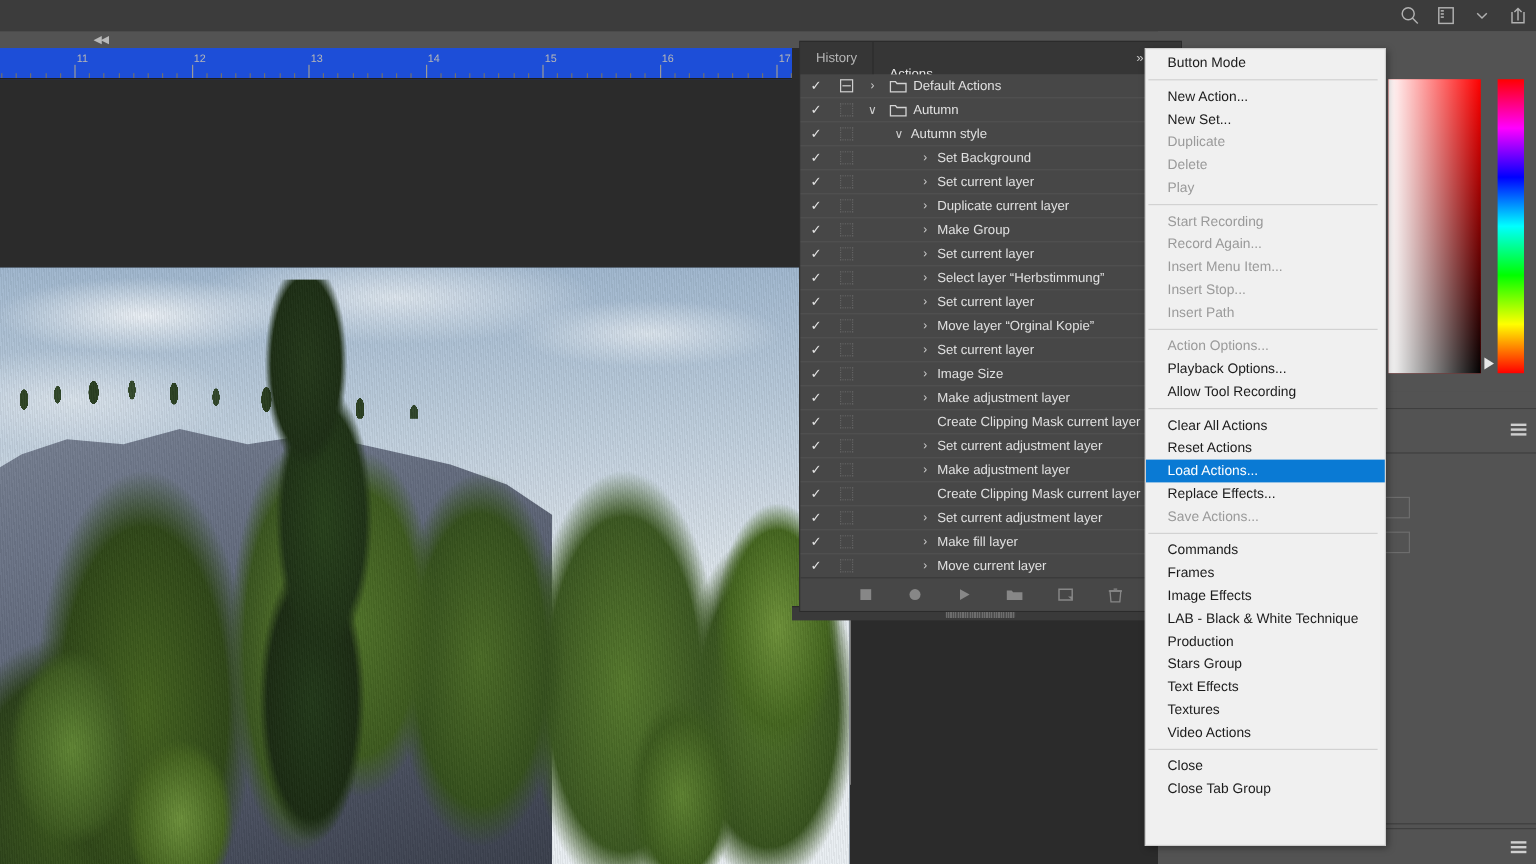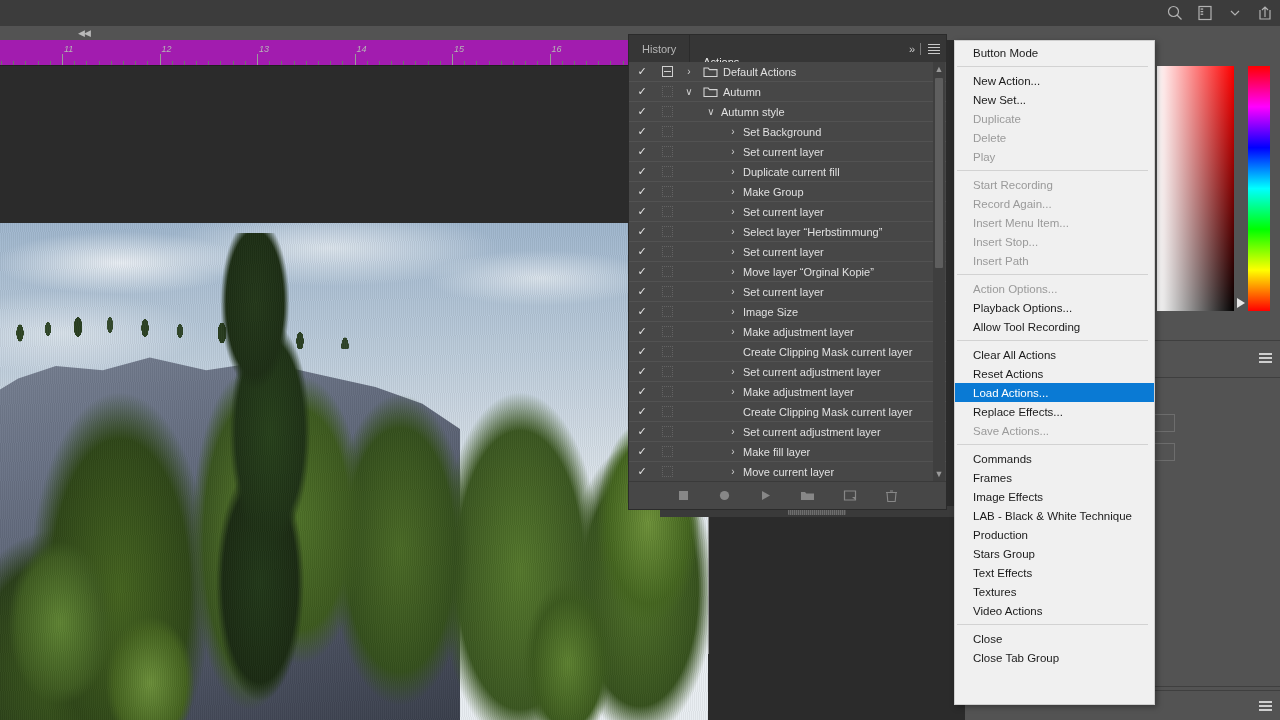--- a/index.html
+++ b/index.html
@@ -18,23 +18,22 @@
   }
   .topbar-icons {
     position:absolute; right:6px; top:0; height:26px;
     display:flex; align-items:center; gap:12px;
   }
   .tb-ico { width:18px; height:18px; opacity:.8; display:block; }
 
   
   .ruler {
     position:absolute; left:0; top:40px; width:660px; height:26px;
-    background:#a21caf; border-bottom:1px solid #1f1f1f;
+    background:#1d4ed8; border-bottom:1px solid #1f1f1f;
     overflow:hidden;
-    font-style:italic;
   }
   .ruler .tick { position:absolute; bottom:0; width:1px; background:#8a8a8a; }
   .ruler .tick.maj { height:11px; background:#9a9a9a; }
   .ruler .tick.min { height:4px; background:#6f6f6f; }
   .ruler .rlabel {
     position:absolute; top:4px; font-size:9px; color:#b6b6b6;
     font-family:"Liberation Sans", sans-serif;
   }
   .gapstrip {
     position:absolute; left:0; top:26px; width:1280px; height:14px;
@@ -136,21 +135,21 @@
     background:#3a3a3a; border-top:1px solid #2a2a2a;
   }
   .hscroll .thumb {
     position:absolute; left:128px; top:2px; width:58px; height:7px;
     background:#606060; border-radius:1px;
     background-image:repeating-linear-gradient(90deg,#6d6d6d 0 1px,#4f4f4f 1px 2px);
   }
 
   
   .panel {
-    position:absolute; left:628px; top:34px; width:319px; height:476px;
+    position:absolute; left:666px; top:34px; width:319px; height:476px;
     background:#474747; border:1px solid #2b2b2b;
   }
   .panel-tabs {
     position:relative; height:27px; background:#363636;
     display:flex; align-items:stretch;
   }
   .ptab {
     display:flex; align-items:center; padding:0 13px;
     font-size:11px; color:#b6b6b6; background:#363636;
     border-right:1px solid #2b2b2b; cursor:default;
@@ -495,21 +494,21 @@
           <span class="disc">›</span>
           <span class="label">Set current layer</span>
         </div>
         <div class="arow lvl2">
           <span class="chk">✓</span>
           <span class="box">
             <i class="dim"></i>
           </span>
           <span style="flex: 0 0 44px;"></span>
           <span class="disc">›</span>
-          <span class="label">Duplicate current fill</span>
+          <span class="label">Duplicate current layer</span>
         </div>
         <div class="arow lvl2">
           <span class="chk">✓</span>
           <span class="box">
             <i class="dim"></i>
           </span>
           <span style="flex: 0 0 44px;"></span>
           <span class="disc">›</span>
           <span class="label">Make Group</span>
         </div>

